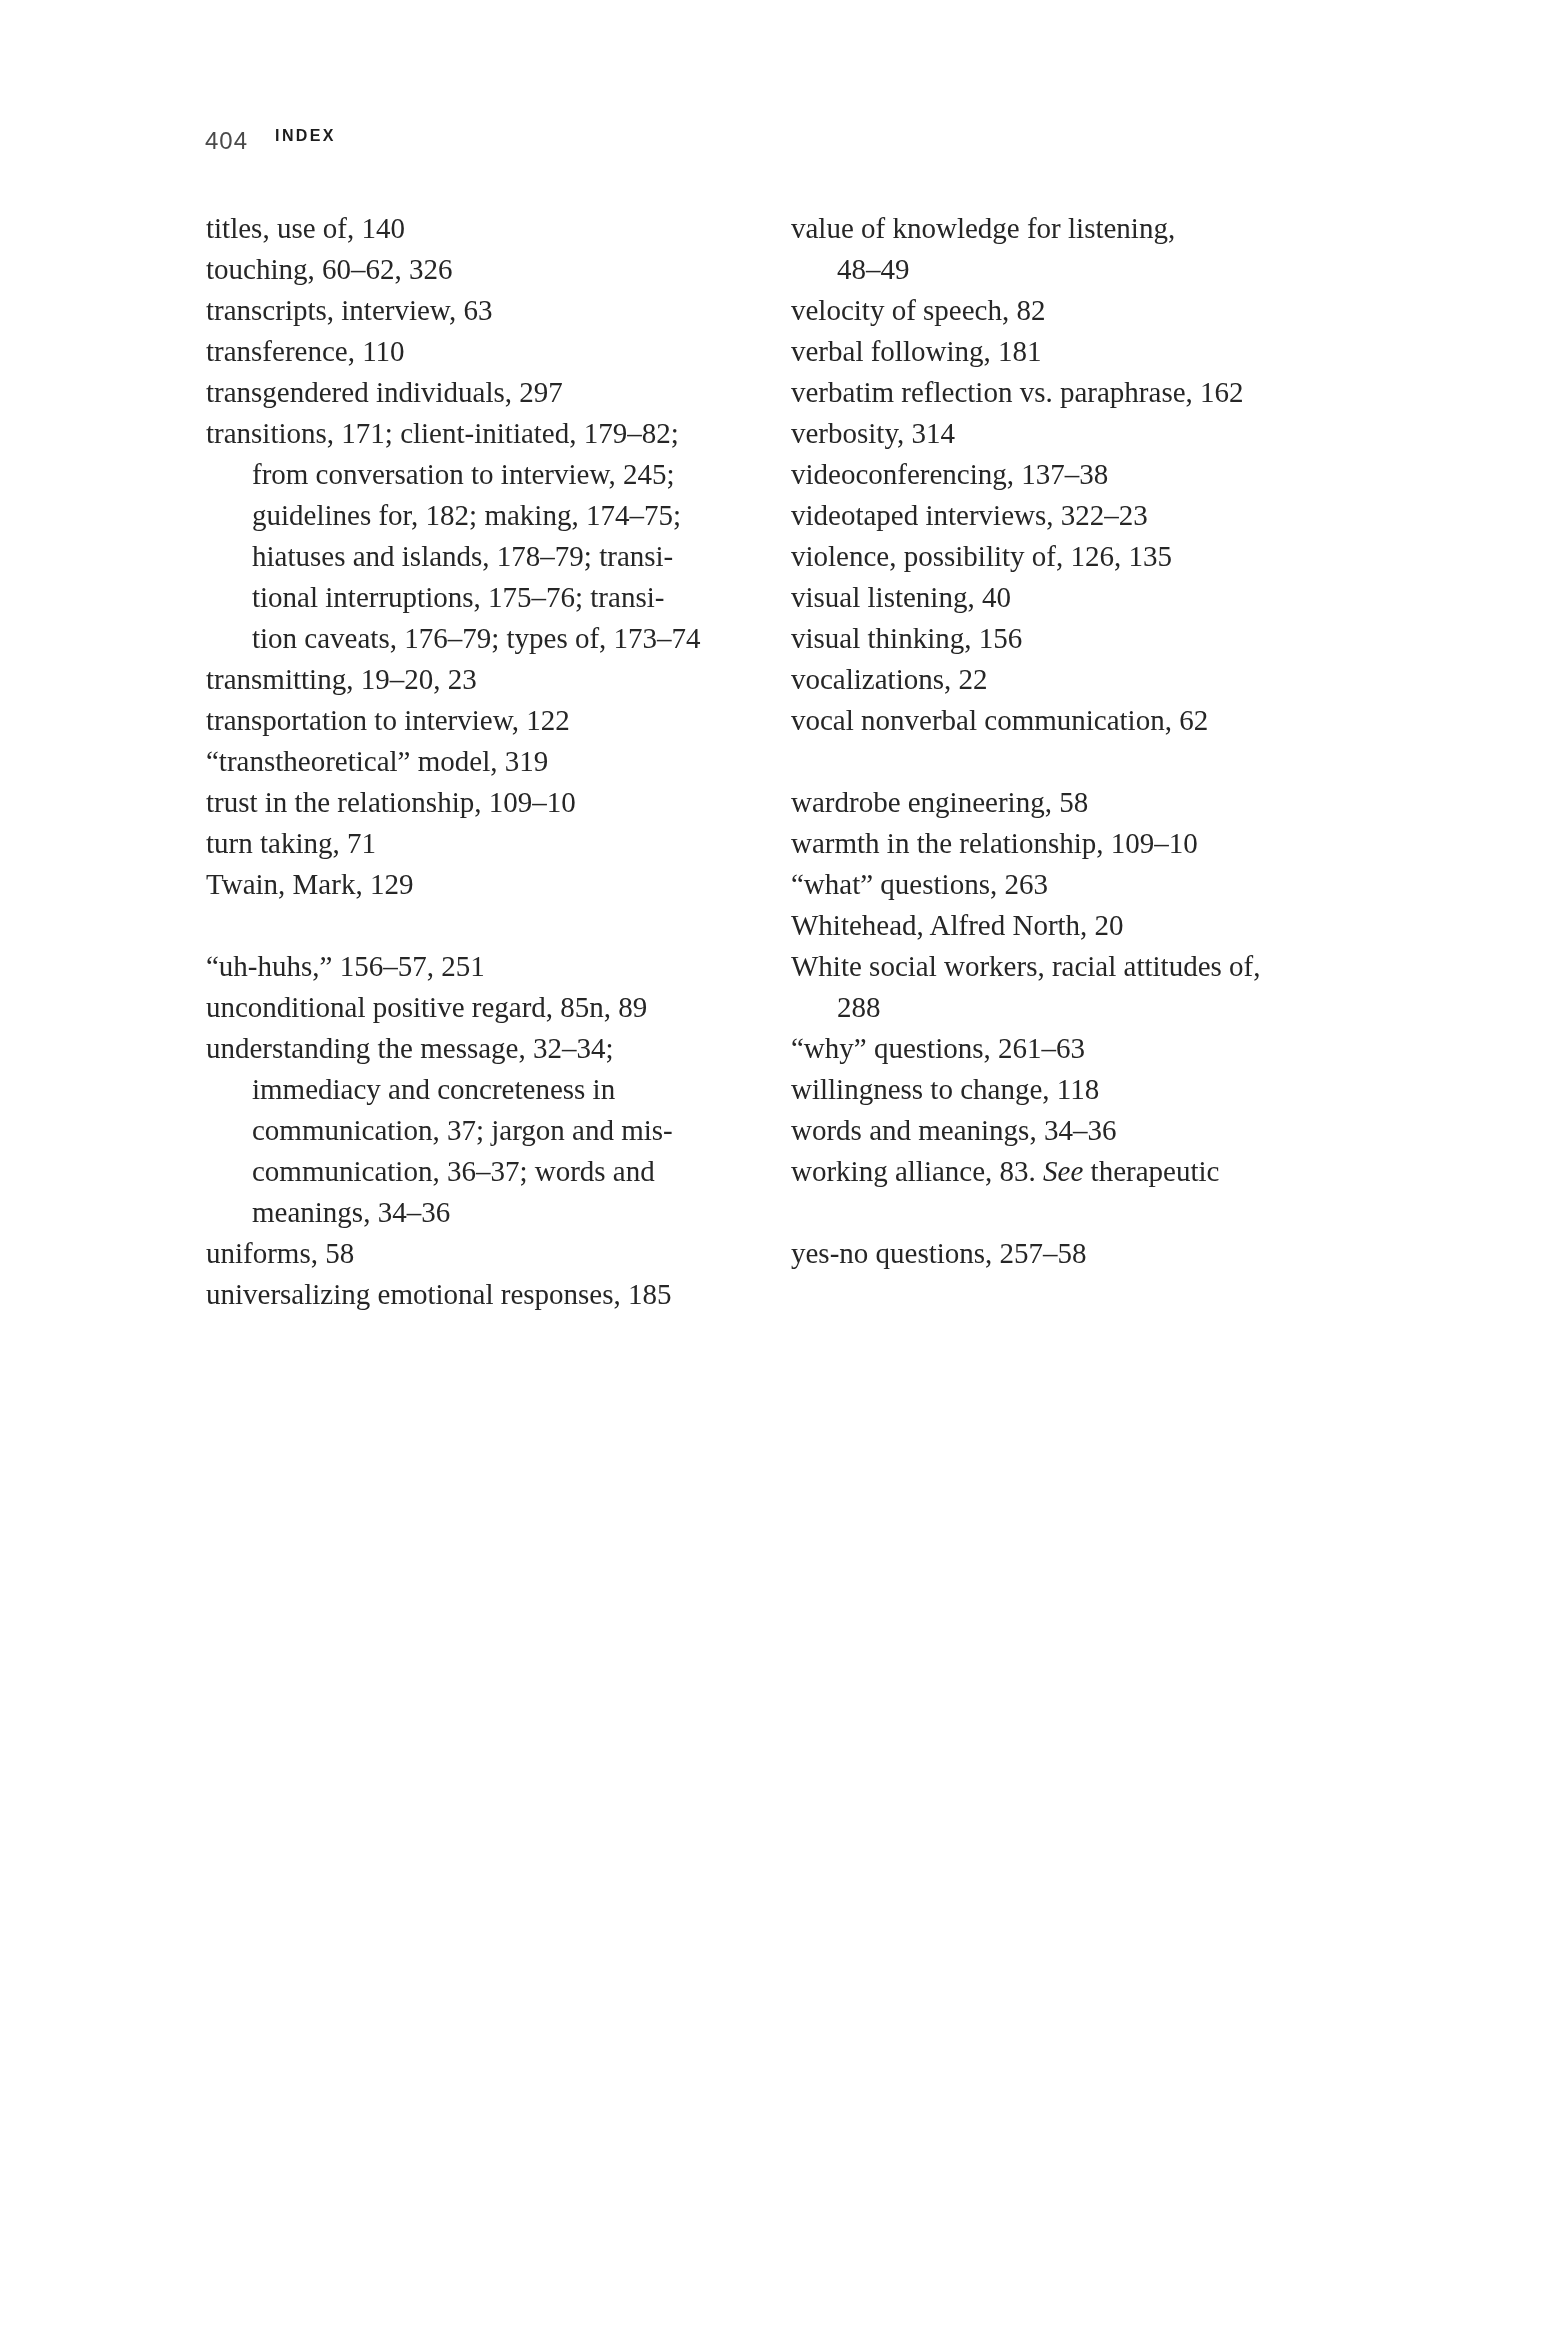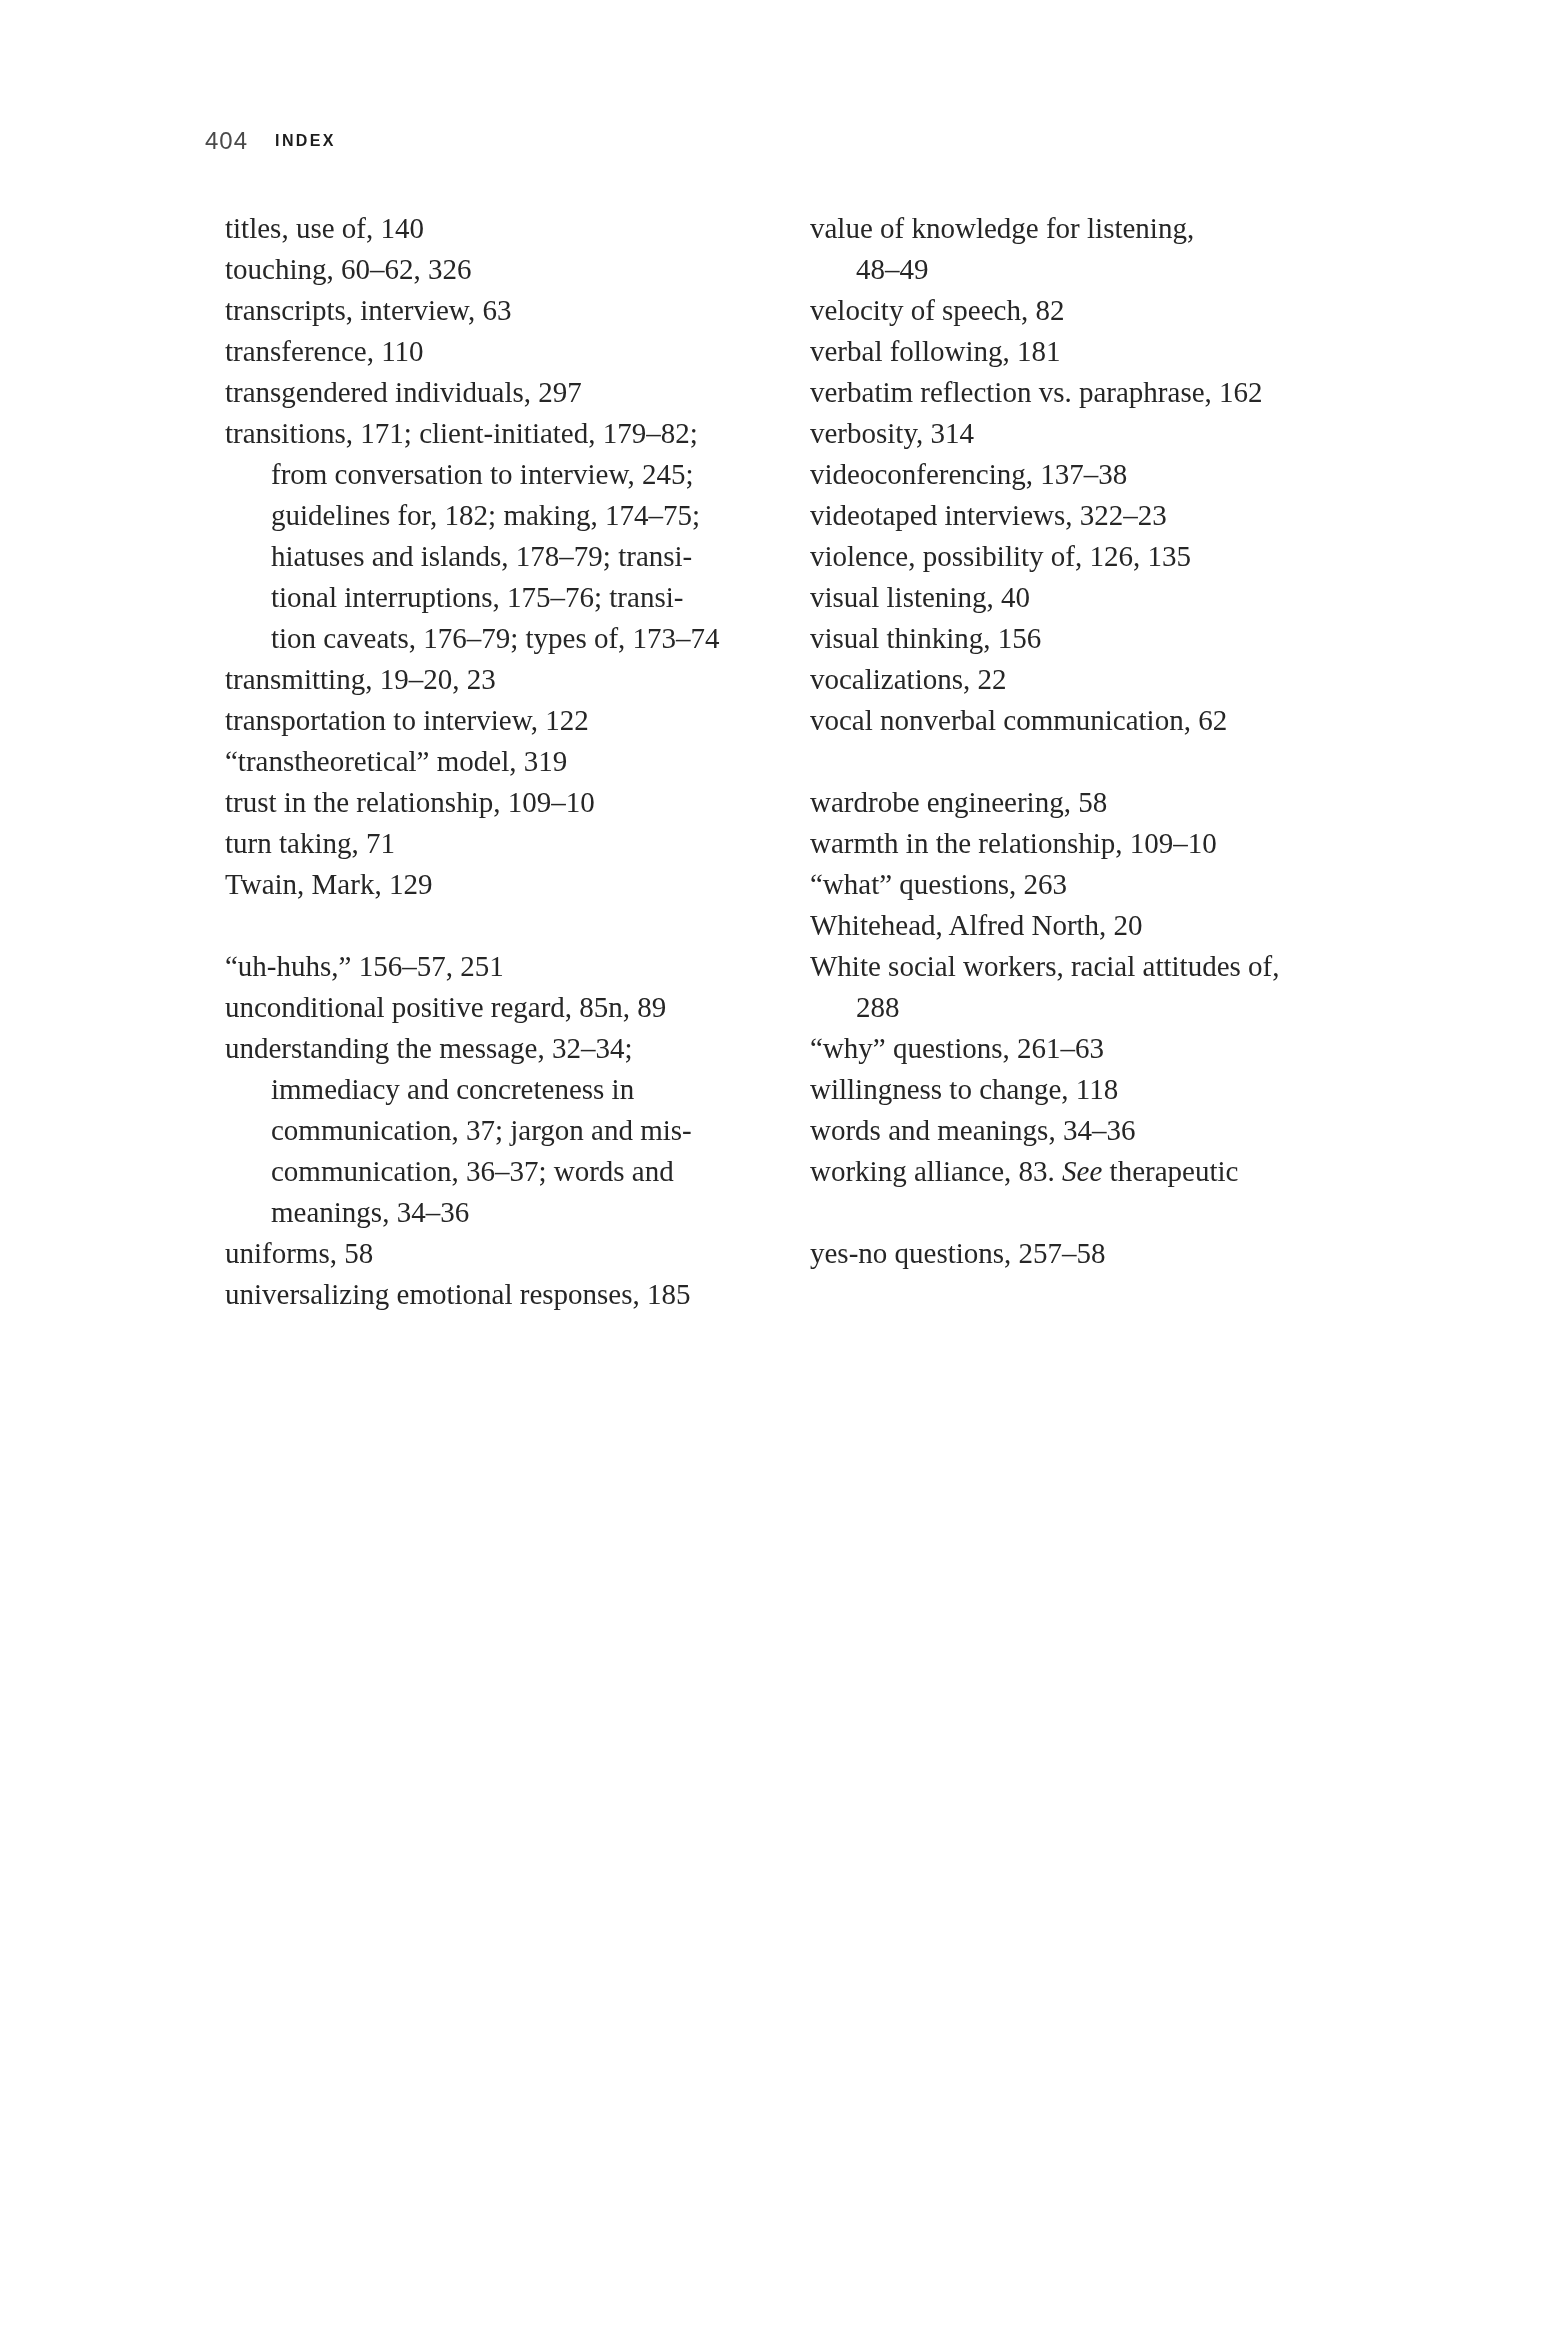--- a/index.html
+++ b/index.html
@@ -13,21 +13,21 @@
     height: 2341px;
     background: #ffffff;
     overflow: hidden;
     font-family: "Liberation Serif", serif;
   }
   .running-head {
     position: absolute;
     left: 205px;
     top: 127px;
     display: flex;
-    align-items: center;
+    align-items: flex-start;
     gap: 27px;
     font-family: "Liberation Sans", sans-serif;
   }
   .folio {
     font-size: 24px;
     font-weight: 400;
     color: #4a4a4a;
     letter-spacing: 1px;
   }
   .section {
@@ -35,21 +35,20 @@
     font-weight: 700;
     color: #1d1d1d;
     letter-spacing: 2.4px;
   }
   .col {
     position: absolute;
     top: 208px;
     width: 574px;
     color: #262626;
     font-size: 29px;
-    margin-left: 19px;
   }
   .col-left  { left: 206px; }
   .col-right { left: 791px; }
   .line {
     height: 41px;
     line-height: 41px;
     white-space: nowrap;
   }
   .line.indent { padding-left: 46px; }
   .line.blank  {  }

